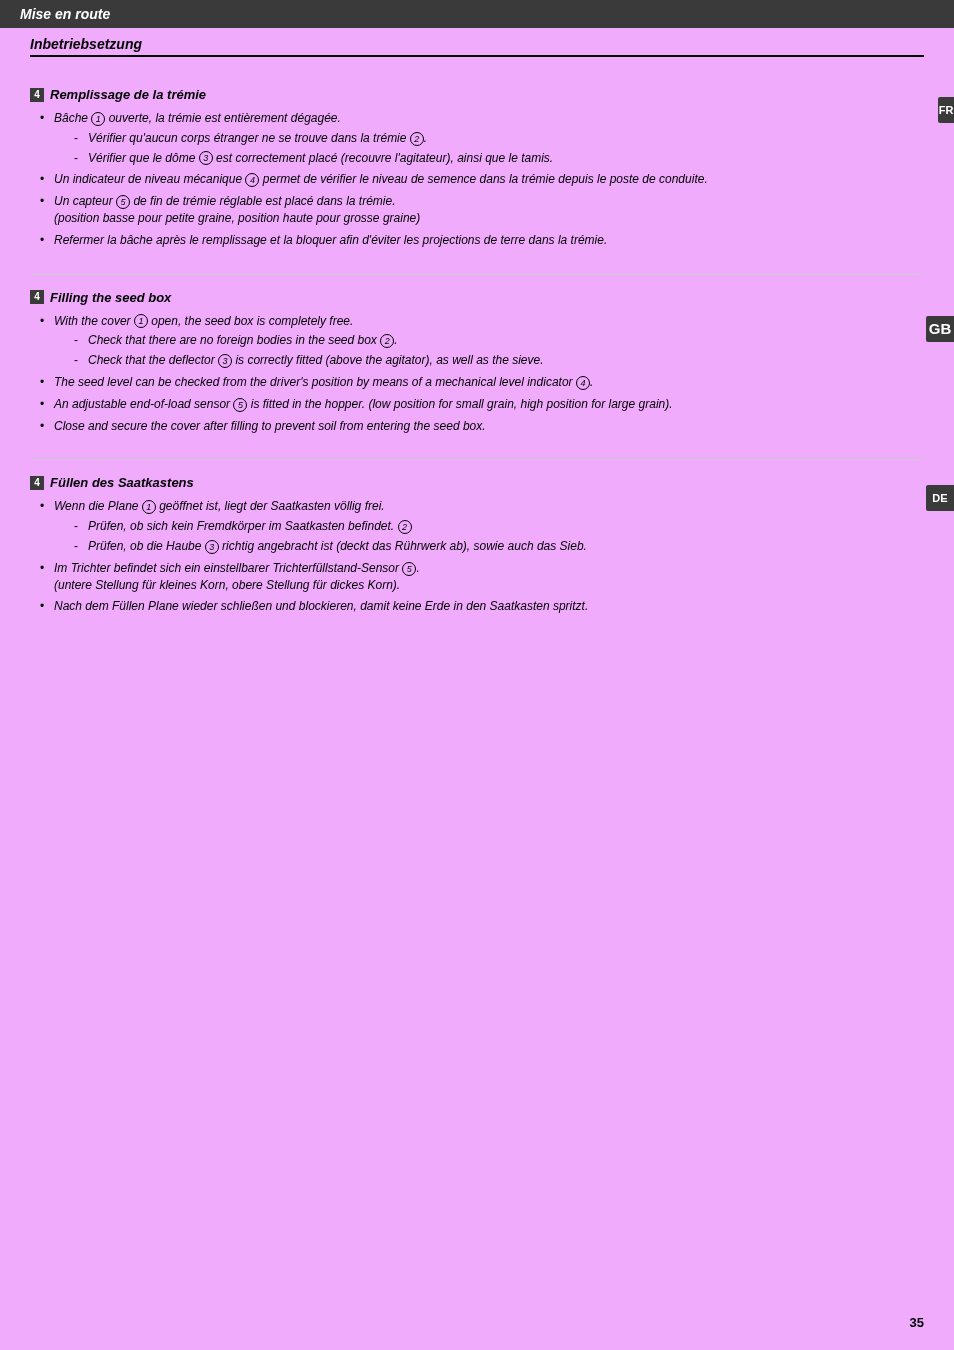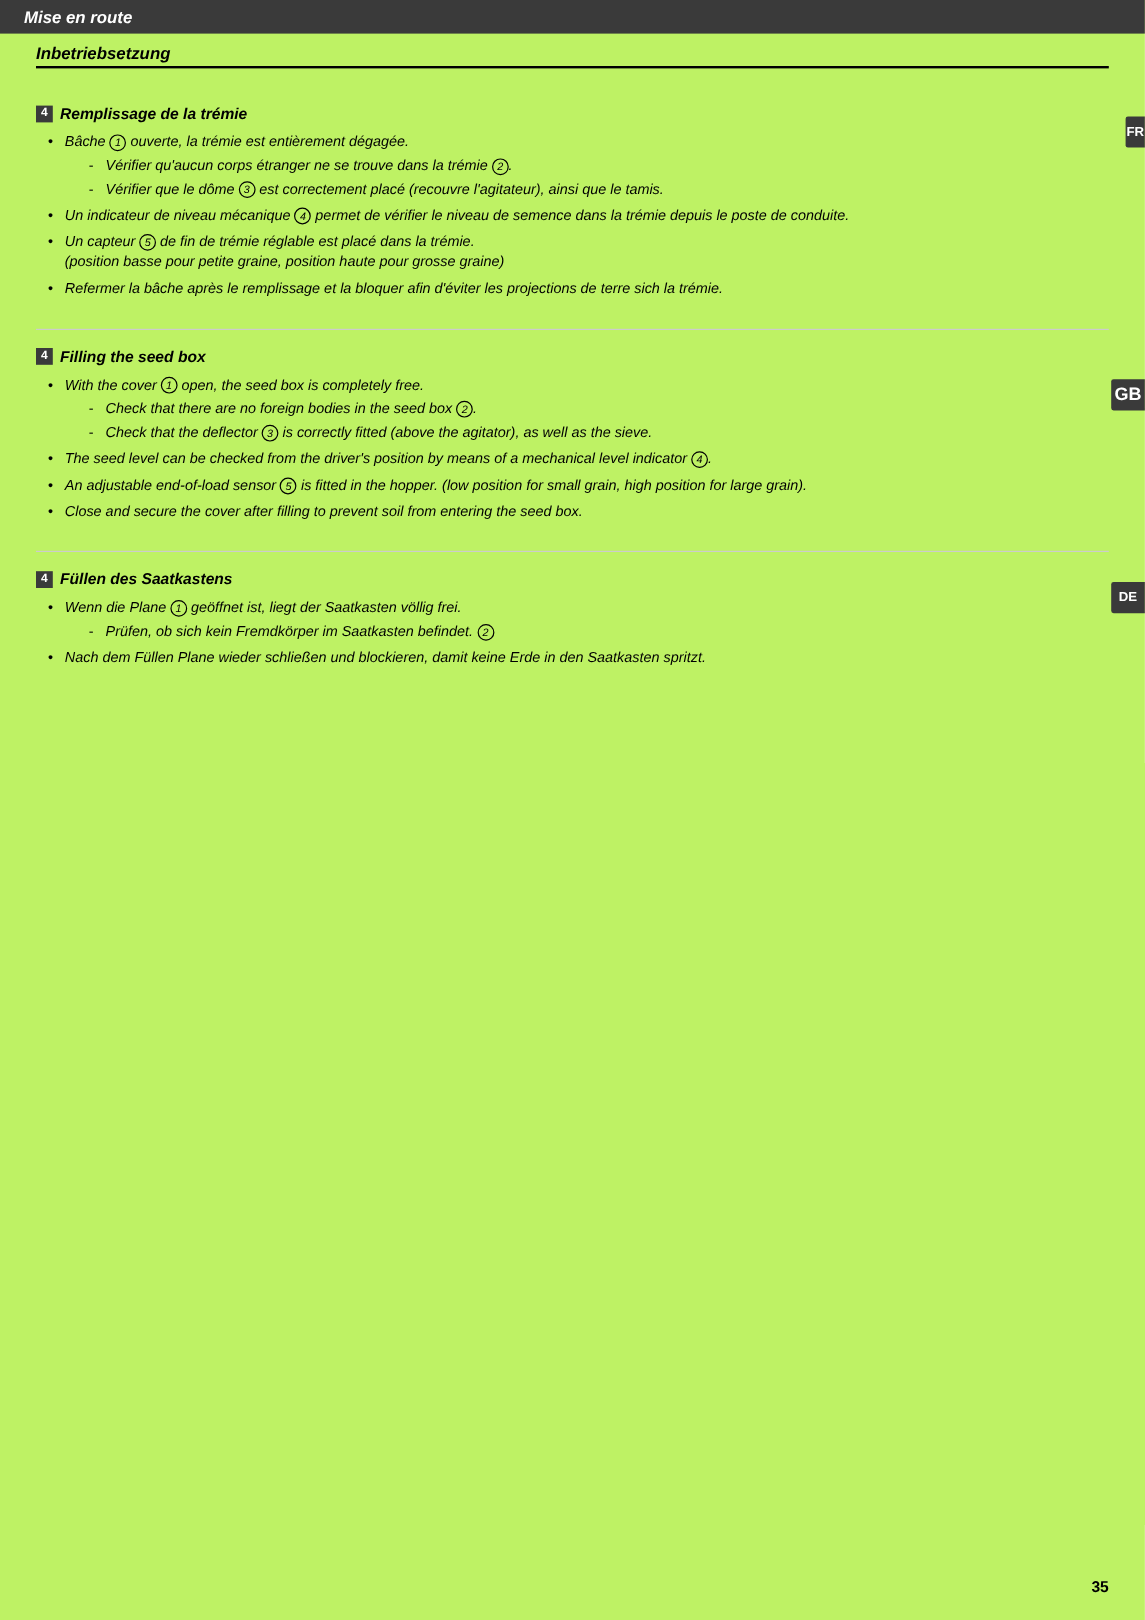--- a/index.html
+++ b/index.html
@@ -11,21 +11,21 @@
       position: relative;
       font-size: 12px;
       color: #000;
     }
 
     .page-container {
       width: 954px;
       min-height: 1350px;
       position: relative;
       padding: 0;
-      background: #bef264;
+      background: #f0abfc;
     }
 
     
     .header-bar {
       background: #3a3a3a;
       padding: 6px 20px;
       margin-bottom: 8px;
     }
     .header-title {
       color: #fff;
@@ -174,21 +174,21 @@
             <li><span class="italic-text">Vérifier que le dôme <span class="circled">3</span> est correctement placé (recouvre l'agitateur), ainsi que le tamis.</span></li>
           </ul>
         </li>
         <li>
           <span class="italic-text">Un indicateur de niveau mécanique <span class="circled">4</span> permet de vérifier le niveau de semence dans la trémie depuis le poste de conduite.</span>
         </li>
         <li>
           <span class="italic-text">Un capteur <span class="circled">5</span> de fin de trémie réglable est placé dans la trémie.<br>(position basse pour petite graine, position haute pour grosse graine)</span>
         </li>
         <li>
-          <span class="italic-text">Refermer la bâche après le remplissage et la bloquer afin d'éviter les projections de terre sich la trémie.</span>
+          <span class="italic-text">Refermer la bâche après le remplissage et la bloquer afin d'éviter les projections de terre dans la trémie.</span>
         </li>
       </ul>
     </div>
 
     <div style="height:20px;"></div>
     <hr style="border:none; border-top:1px solid #ccc; margin-bottom:15px;">
 
     <div style="position:relative;">
 
       <div style="position:absolute; right:-30px; top:26px; background:#3a3a3a; color:#fff; font-weight:bold; font-size:15px; width:28px; height:26px; display:flex; align-items:center; justify-content:center; border-radius:2px 0 0 2px;">
@@ -232,23 +232,27 @@
       <div class="lang-section-title">
         <span class="section-icon">4</span>
         <span class="italic-text">Füllen des Saatkastens</span>
       </div>
 
       <ul class="bullet-list">
         <li>
           <span class="italic-text">Wenn die Plane <span class="circled">1</span> geöffnet ist, liegt der Saatkasten völlig frei.</span>
           <ul class="sub-list">
             <li><span class="italic-text">Prüfen, ob sich kein Fremdkörper im Saatkasten befindet. <span class="circled">2</span></span></li>
+            <li><span class="italic-text">Prüfen, ob die Haube <span class="circled">3</span> richtig angebracht ist (deckt das Rührwerk ab), sowie auch das Sieb.</span></li>
           </ul>
         </li>
         <li>
+          <span class="italic-text">Im Trichter befindet sich ein einstellbarer Trichterfüllstand-Sensor <span class="circled">5</span>.<br>(untere Stellung für kleines Korn, obere Stellung für dickes Korn).</span>
+        </li>
+        <li>
           <span class="italic-text">Nach dem Füllen Plane wieder schließen und blockieren, damit keine Erde in den Saatkasten spritzt.</span>
         </li>
       </ul>
     </div>
 
   </div>
 
   <div class="page-number">35</div>
 
 </div>

